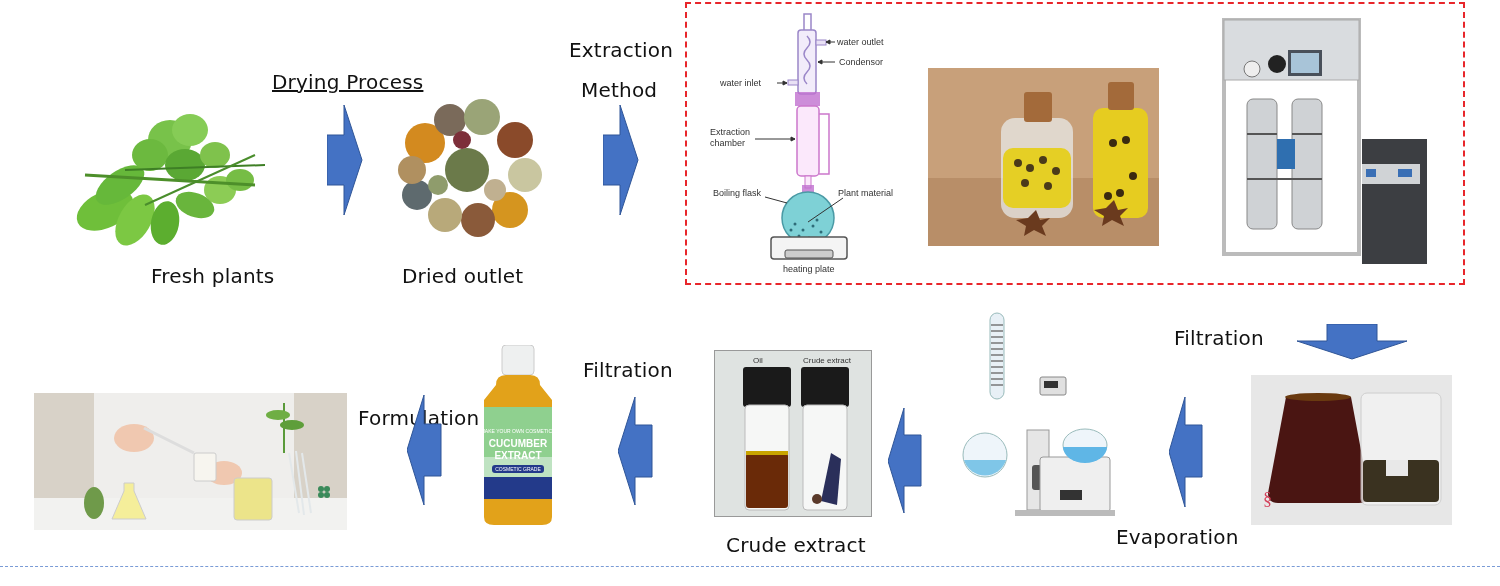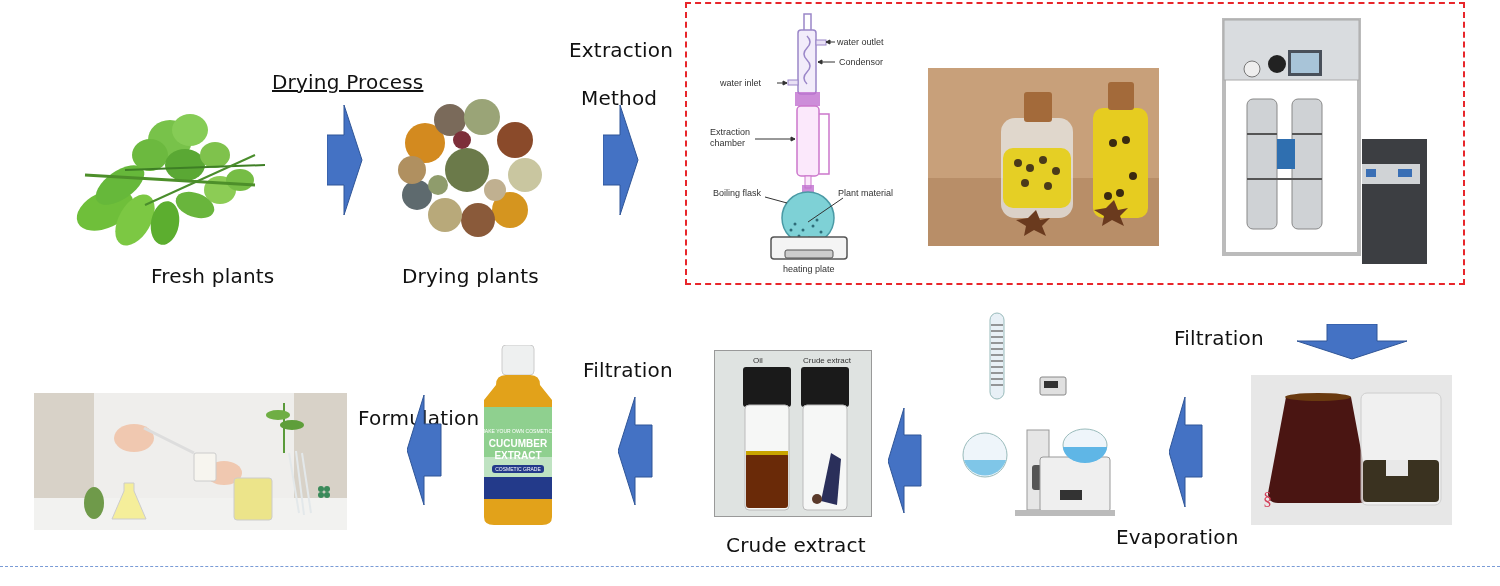--- a/index.html
+++ b/index.html
@@ -61,24 +61,24 @@
       <circle cx="88" cy="125" r="17" fill="#8a5a3a"></circle>
       <circle cx="55" cy="120" r="17" fill="#b8a97a"></circle>
       <circle cx="27" cy="100" r="15" fill="#5e6a6e"></circle>
       <circle cx="22" cy="75" r="14" fill="#b09060"></circle>
       <circle cx="48" cy="90" r="10" fill="#8f9c6c"></circle>
       <circle cx="105" cy="95" r="11" fill="#c0b090"></circle>
       <circle cx="72" cy="45" r="9" fill="#7d2f3a"></circle>
     </g>
   </svg>
 </div>
-<div class="lbl" style="left:402px;top:264px;">Drying plants</div>
+<div class="lbl" style="left:402px;top:264px;">Dried outlet</div>
 
 <div class="lbl" style="left:569px;top:38px;">Extraction</div>
-<div class="lbl" style="left:581px;top:78px;margin-top:8px;">Method</div>
+<div class="lbl" style="left:581px;top:78px;">Method</div>
 
 <div class="abs" style="left:603px;top:105px;">
   <svg width="36" height="111" viewBox="0 0 36 111">
     <polygon points="0,30 17,30 17,0 35,55 17,110 17,80 0,80" fill="#4472c4" stroke="#2f5597" stroke-width="1"></polygon>
   </svg>
 </div>
 
 <div class="abs" style="left:695px;top:10px;width:225px;height:268px;">
   <svg width="225" height="268" viewBox="0 0 225 268">
 

